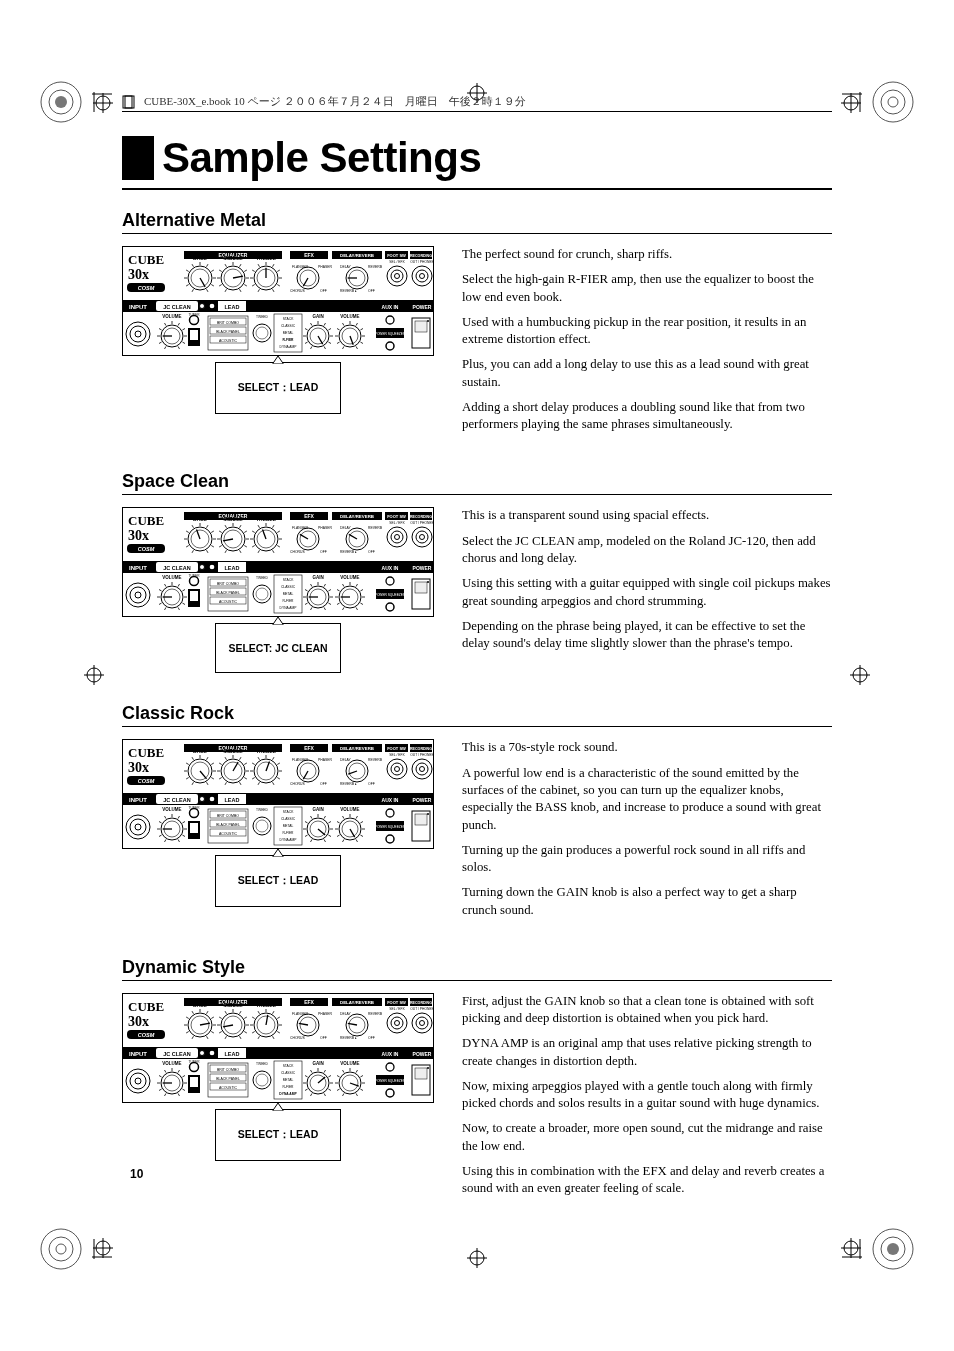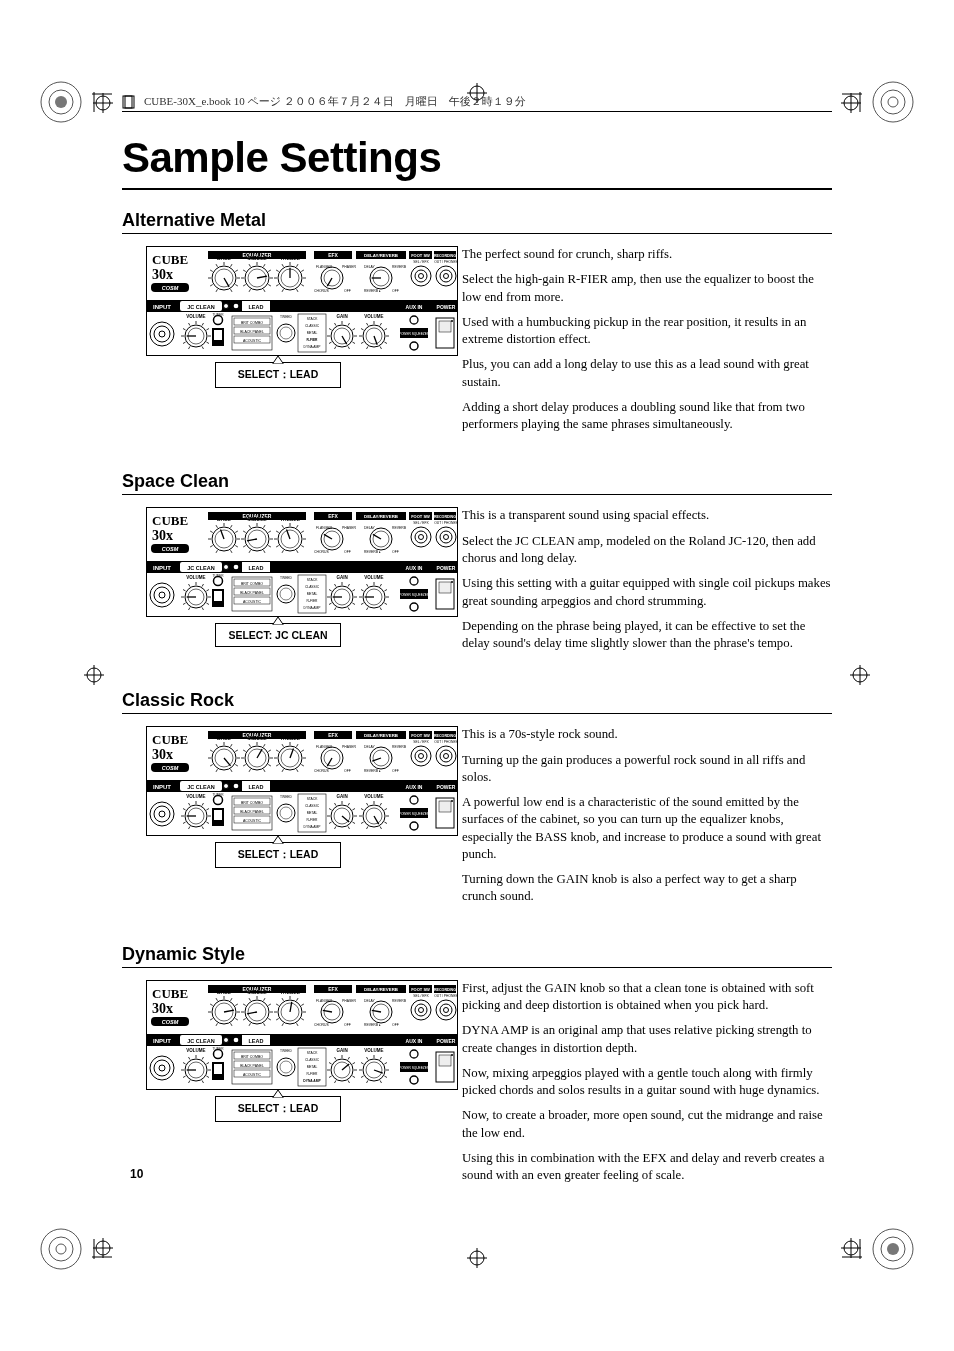--- a/index.html
+++ b/index.html
@@ -28,21 +28,20 @@
   }
   .header-hr {
     border: none;
     border-top: 1.5px solid #000;
     margin: 0 0 24px 0;
   }
   .title-row {
     display: flex;
     align-items: stretch;
     margin-bottom: 8px;
-    flex-direction: column;
   }
   .title-block {
     width: 32px;
     background: #000;
     margin-right: 8px;
   }
   h1.section-title {
     font-family: "Helvetica Neue", Helvetica, Arial, sans-serif;
     font-weight: 800;
     font-size: 42px;
@@ -81,32 +80,31 @@
     line-height: 1.35;
   }
   .text-col p {
     margin: 0 0 8px 0;
   }
   .panel {
     width: 312px;
     height: 110px;
     background: #fff;
     position: relative;
-    margin-left: 24px;
   }
   .panel svg { display:block; }
   .select-box {
     margin: 6px auto 0 auto;
     width: 124px;
     border: 1.5px solid #000;
     text-align: center;
     font-family: Arial, sans-serif;
     font-size: 10.5px;
     font-weight: bold;
-    padding: 5px 0;
+    padding: 18px 0;
     position: relative;
   }
   .select-pointer {
     width: 11px;
     height: 8px;
     position: absolute;
     left: 50%;
     top: -7px;
     transform: translateX(-50%);
   }
@@ -383,21 +381,21 @@
           </div>
         <div class="select-box">
           <svg class="select-pointer" viewBox="0 0 11 8">
               <path d="M5.5 0 L11 8 L0 8 Z" fill="#fff" stroke="#000" stroke-width="1"></path>
             </svg>
           <span>SELECT：LEAD</span>
         </div>
       </div>
       <div class="text-col">
         <p>The perfect sound for crunch, sharp riffs.</p>
-          <p>Select the high-gain R-FIER amp, then use the equalizer to boost the low end from more.</p>
+          <p>Select the high-gain R-FIER amp, then use the equalizer to boost the low end even book.</p>
           <p>Used with a humbucking pickup in the rear position, it results in an extreme distortion effect.</p>
           <p>Plus, you can add a long delay to use this as a lead sound with great sustain.</p>
           <p>Adding a short delay produces a doubling sound like that from two performers playing the same phrases simultaneously.</p>
       </div>
     </div>
 
     <h2 class="sub-title">Space Clean</h2>
     <hr class="sub-underline">
     <div class="setting-row">
       <div class="diagram-col">
@@ -782,22 +780,22 @@
           </div>
         <div class="select-box">
           <svg class="select-pointer" viewBox="0 0 11 8">
               <path d="M5.5 0 L11 8 L0 8 Z" fill="#fff" stroke="#000" stroke-width="1"></path>
             </svg>
           <span>SELECT：LEAD</span>
         </div>
       </div>
       <div class="text-col">
         <p>This is a 70s-style rock sound.</p>
+          <p>A powerful low end is a characteristic of the sound emitted by the surfaces of the cabinet, so you can turn up the equalizer knobs, especially the BASS knob, and increase to produce a sound with great punch.</p>
           <p>Turning up the gain produces a powerful rock sound in all riffs and solos.</p>
-          <p>A powerful low end is a characteristic of the sound emitted by the surfaces of the cabinet, so you can turn up the equalizer knobs, especially the BASS knob, and increase to produce a sound with great punch.</p>
           <p>Turning down the GAIN knob is also a perfect way to get a sharp crunch sound.</p>
       </div>
     </div>
 
     <h2 class="sub-title">Dynamic Style</h2>
     <hr class="sub-underline">
     <div class="setting-row">
       <div class="diagram-col">
         <div class="panel">
             <svg width="312" height="110" viewBox="0 0 312 110">

